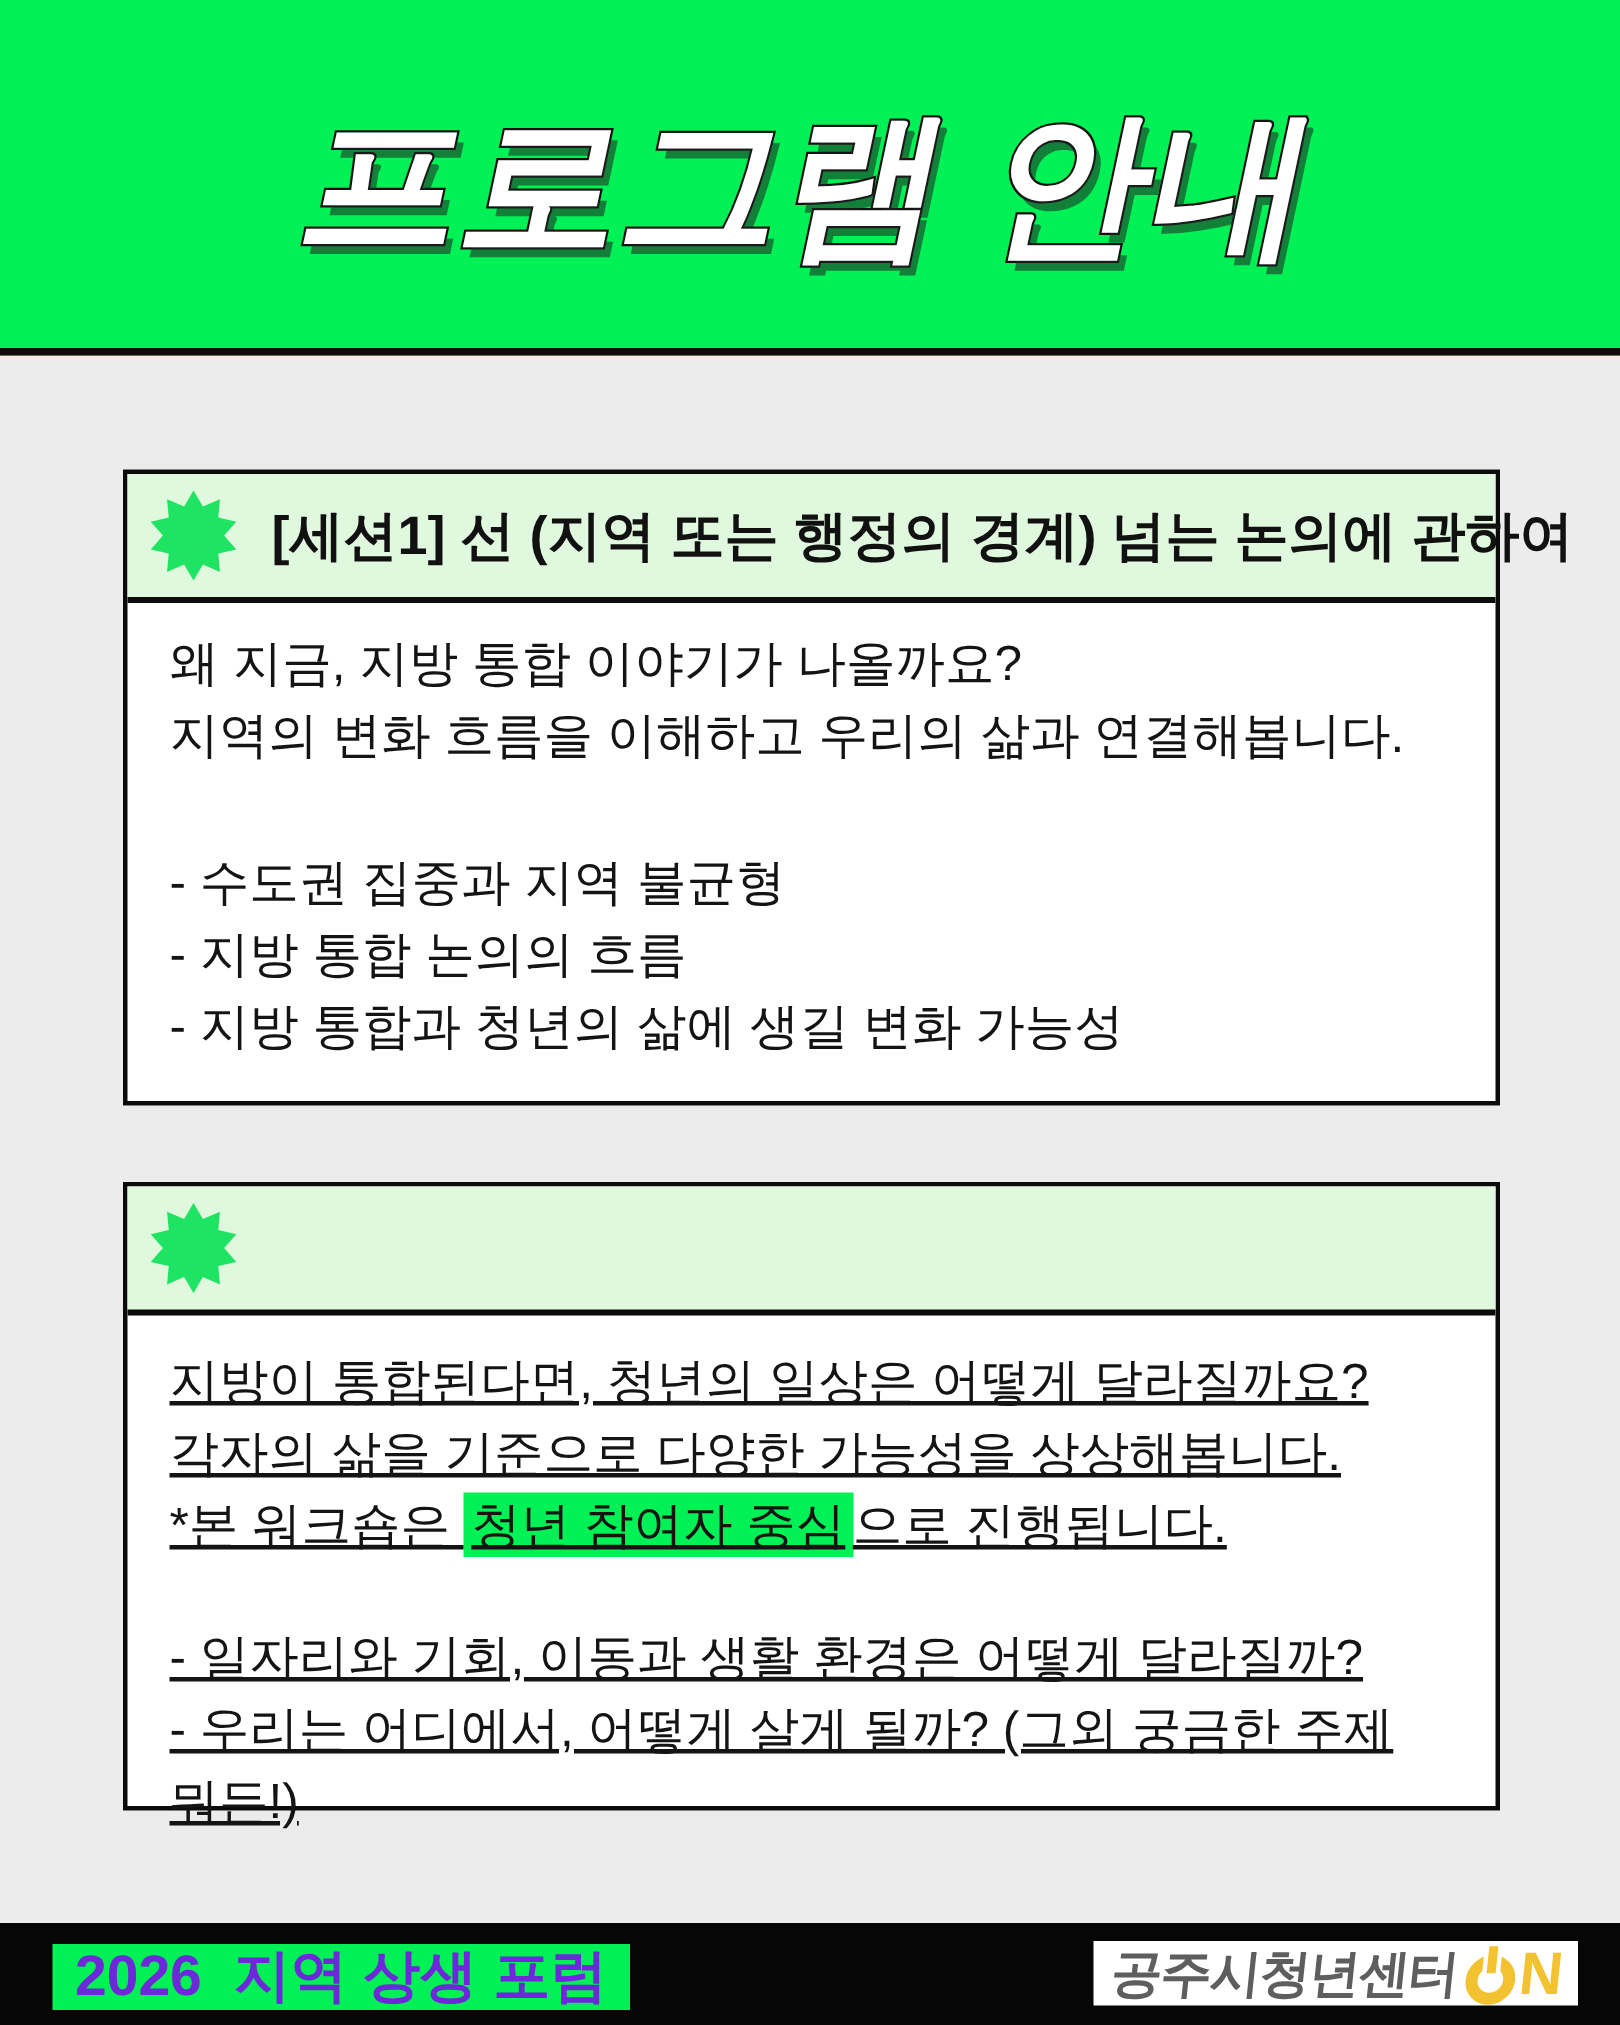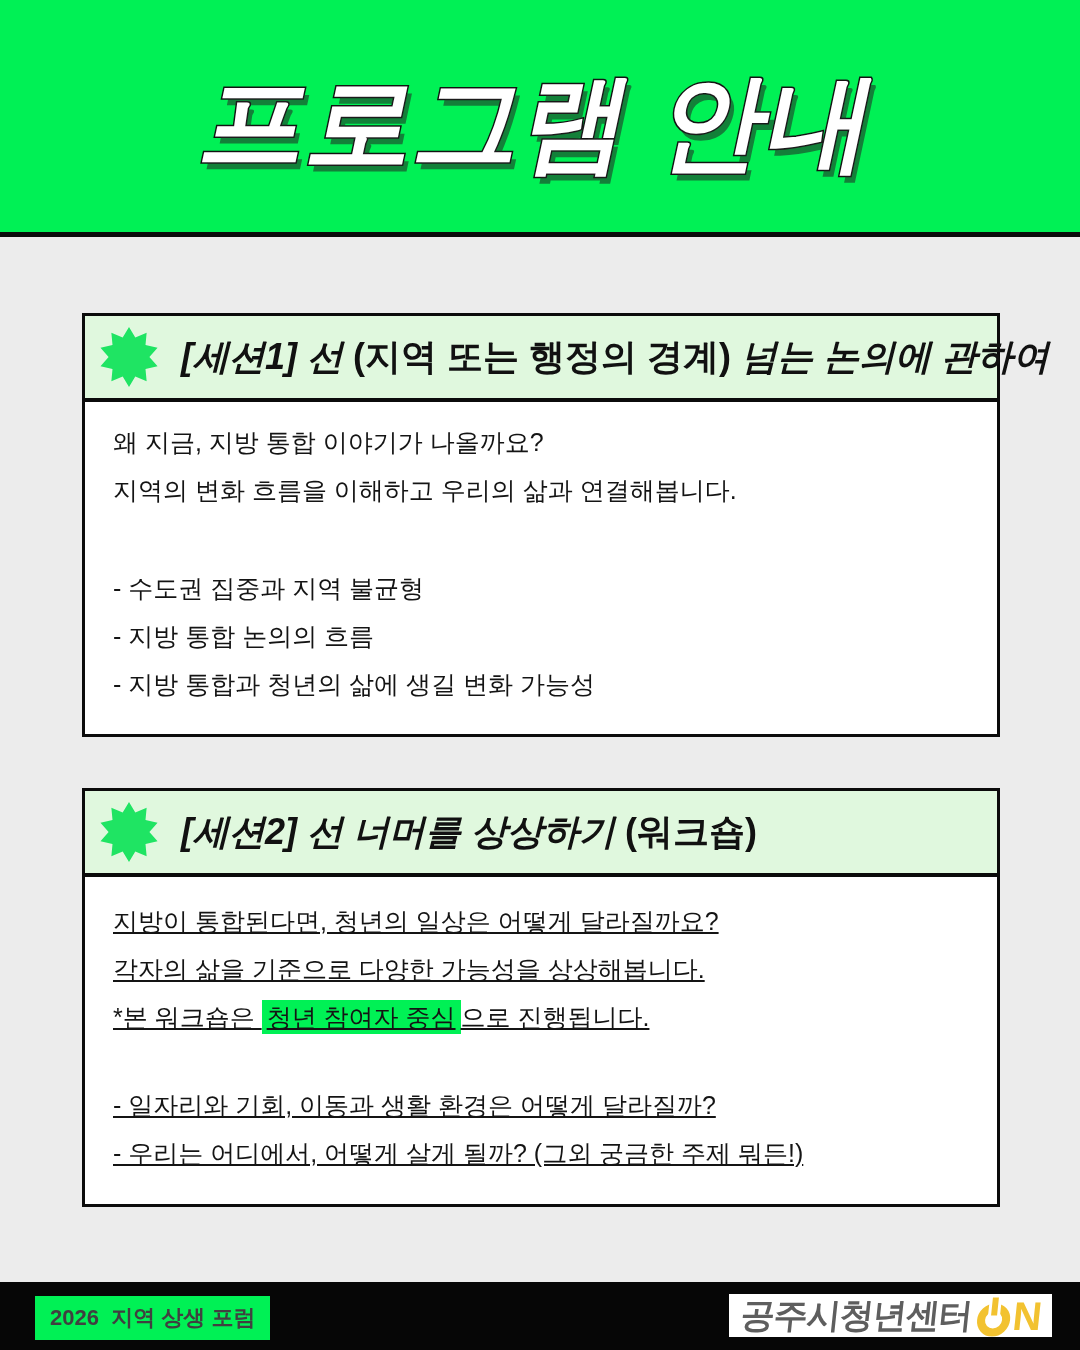--- a/index.html
+++ b/index.html
@@ -66,26 +66,26 @@
     flex: 0 0 60px;
     background: #1FE463;
     margin-right: 22px;
     clip-path: polygon(50% 0%, 60.5% 17.7%, 79.4% 9.6%, 77.5% 30%, 97.6% 34.6%, 84% 50%, 97.6% 65.5%, 77.5% 70%, 79.4% 90.5%, 60.5% 82.3%, 50% 100%, 39.5% 82.3%, 20.6% 90.5%, 22.5% 70%, 2.5% 65.5%, 16% 50%, 2.5% 34.6%, 22.5% 30%, 20.6% 9.6%, 39.5% 17.7%);
   }
   .section-title {
     font-size: 36px;
     color: #111111;
     white-space: nowrap;
   }
-  .section-title .t-bold { font-weight: 700; font-style: italic; }
+  .section-title .t-bold { font-weight: 700; }
   .section-title .t-normal { font-weight: 700; }
 
   .section-body {
     padding: 16px 28px 0 28px;
-    font-size: 25px;
+    font-size: 33px;
     font-weight: 500;
     line-height: 48px;
     color: #141414;
   }
   #section-2 .section-body { padding-top: 20px; text-decoration: underline; }
   .bullet-group-1 { margin-top: 50px; }
   .bullet-group-2 { margin-top: 40px; }
 
   .hl {
     background: #00F155;
@@ -100,22 +100,22 @@
     height: 68px;
     background: #060606;
   }
   .event-chip {
     position: absolute;
     left: 35px;
     top: 14px;
     height: 44px;
     line-height: 44px;
     background: #00F155;
-    color: #404040;
-    font-size: 22px;
+    color: #6d28d9;
+    font-size: 38px;
     font-weight: 700;
     padding: 0 15px;
     white-space: pre;
   }
   .logo-plate {
     position: absolute;
     right: 28px;
     top: 12px;
     height: 43px;
     background: #FFFFFF;
@@ -169,21 +169,20 @@
         <div>- 수도권 집중과 지역 불균형</div>
         <div>- 지방 통합 논의의 흐름</div>
         <div>- 지방 통합과 청년의 삶에 생길 변화 가능성</div>
       </div>
     </div>
   </div>
 
   <div class="section-box" id="section-2">
     <div class="section-head">
       <span class="starburst"></span>
-      <div class="section-title"><span class="t-bold">[세션2] 선 너머를 상상하기 </span><span class="t-normal">(워크숍)</span><span class="t-bold"></span></div>
     </div>
     <div class="section-body">
       <div class="intro-group">
         <div>지방이 통합된다면, 청년의 일상은 어떻게 달라질까요?</div>
         <div>각자의 삶을 기준으로 다양한 가능성을 상상해봅니다.</div>
         <div><span>*본 워크숍은 </span><span class="hl">청년 참여자 중심</span><span>으로 진행됩니다.</span></div>
       </div>
       <div class="bullet-group-2">
         <div>- 일자리와 기회, 이동과 생활 환경은 어떻게 달라질까?</div>
         <div>- 우리는 어디에서, 어떻게 살게 될까? (그외 궁금한 주제 뭐든!)</div>

